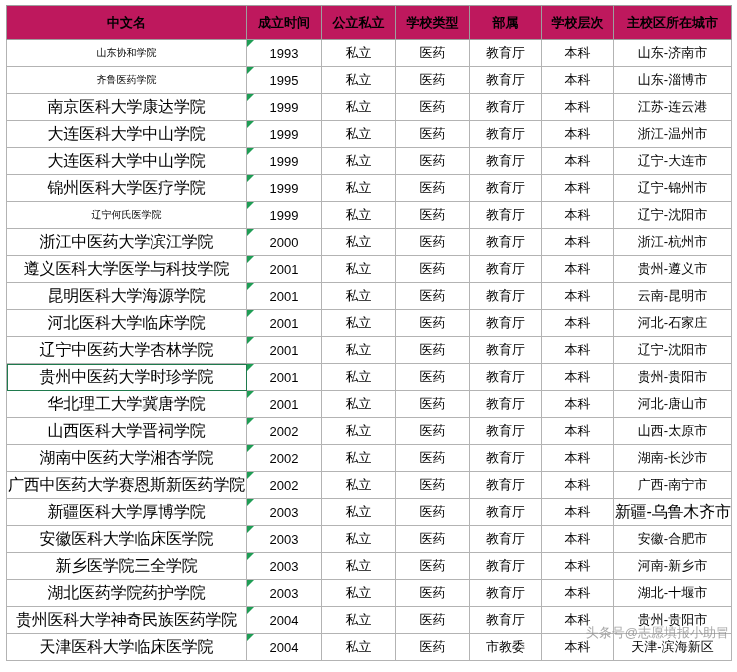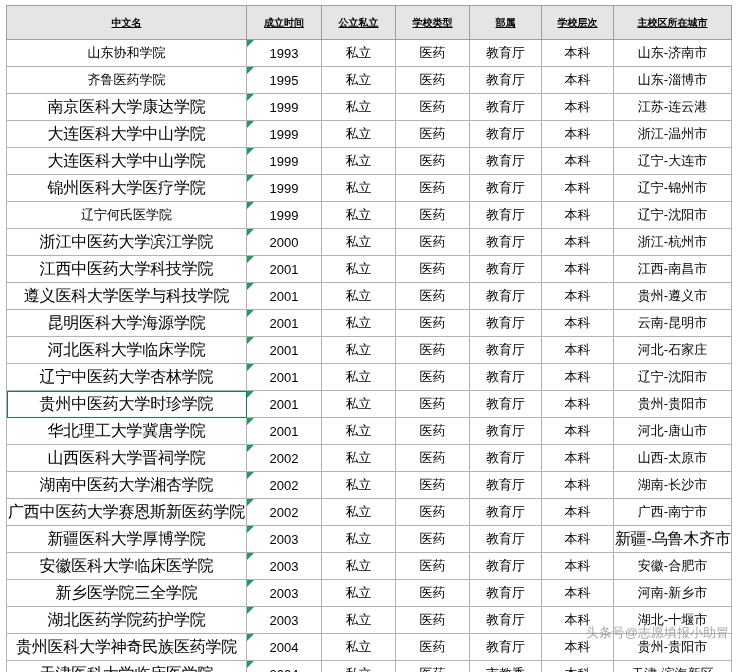--- a/index.html
+++ b/index.html
@@ -36,33 +36,32 @@
     border: 1px solid #b3b3b3;
     text-align: center;
     vertical-align: middle;
     color: #000000;
     white-space: nowrap;
     overflow: hidden;
     position: relative;
   }
   table.grid thead th {
     height: 31px;
-    font-size: 10px;
+    font-size: 13px;
     font-weight: bold;
-    background: #e5e5e5;
+    background: #be185d;
     border-color: #9e9e9e;
-    text-decoration: underline;
   }
   table.grid tbody td {
     height: 24px;
     font-size: 13px;
     background: #ffffff;
   }
   table.grid tbody td.name {
-    font-size: 13px;
+    font-size: 10px;
   }
   table.grid tbody td.tiny {
     font-size: 16px;
     letter-spacing: -0.2px;
   }
   
   td.flag::before {
     content: "";
     position: absolute;
     left: 0;
@@ -182,29 +181,20 @@
         <tr>
           <td class="name tiny">浙江中医药大学滨江学院</td>
           <td class="flag">2000</td>
           <td>私立</td>
           <td>医药</td>
           <td>教育厅</td>
           <td>本科</td>
           <td>浙江-杭州市</td>
         </tr>
         <tr>
-          <td class="name tiny">江西中医药大学科技学院</td>
-          <td class="flag">2001</td>
-          <td>私立</td>
-          <td>医药</td>
-          <td>教育厅</td>
-          <td>本科</td>
-          <td>江西-南昌市</td>
-        </tr>
-        <tr>
           <td class="name tiny">遵义医科大学医学与科技学院</td>
           <td class="flag">2001</td>
           <td>私立</td>
           <td>医药</td>
           <td>教育厅</td>
           <td>本科</td>
           <td>贵州-遵义市</td>
         </tr>
         <tr>
           <td class="name tiny">昆明医科大学海源学院</td>

